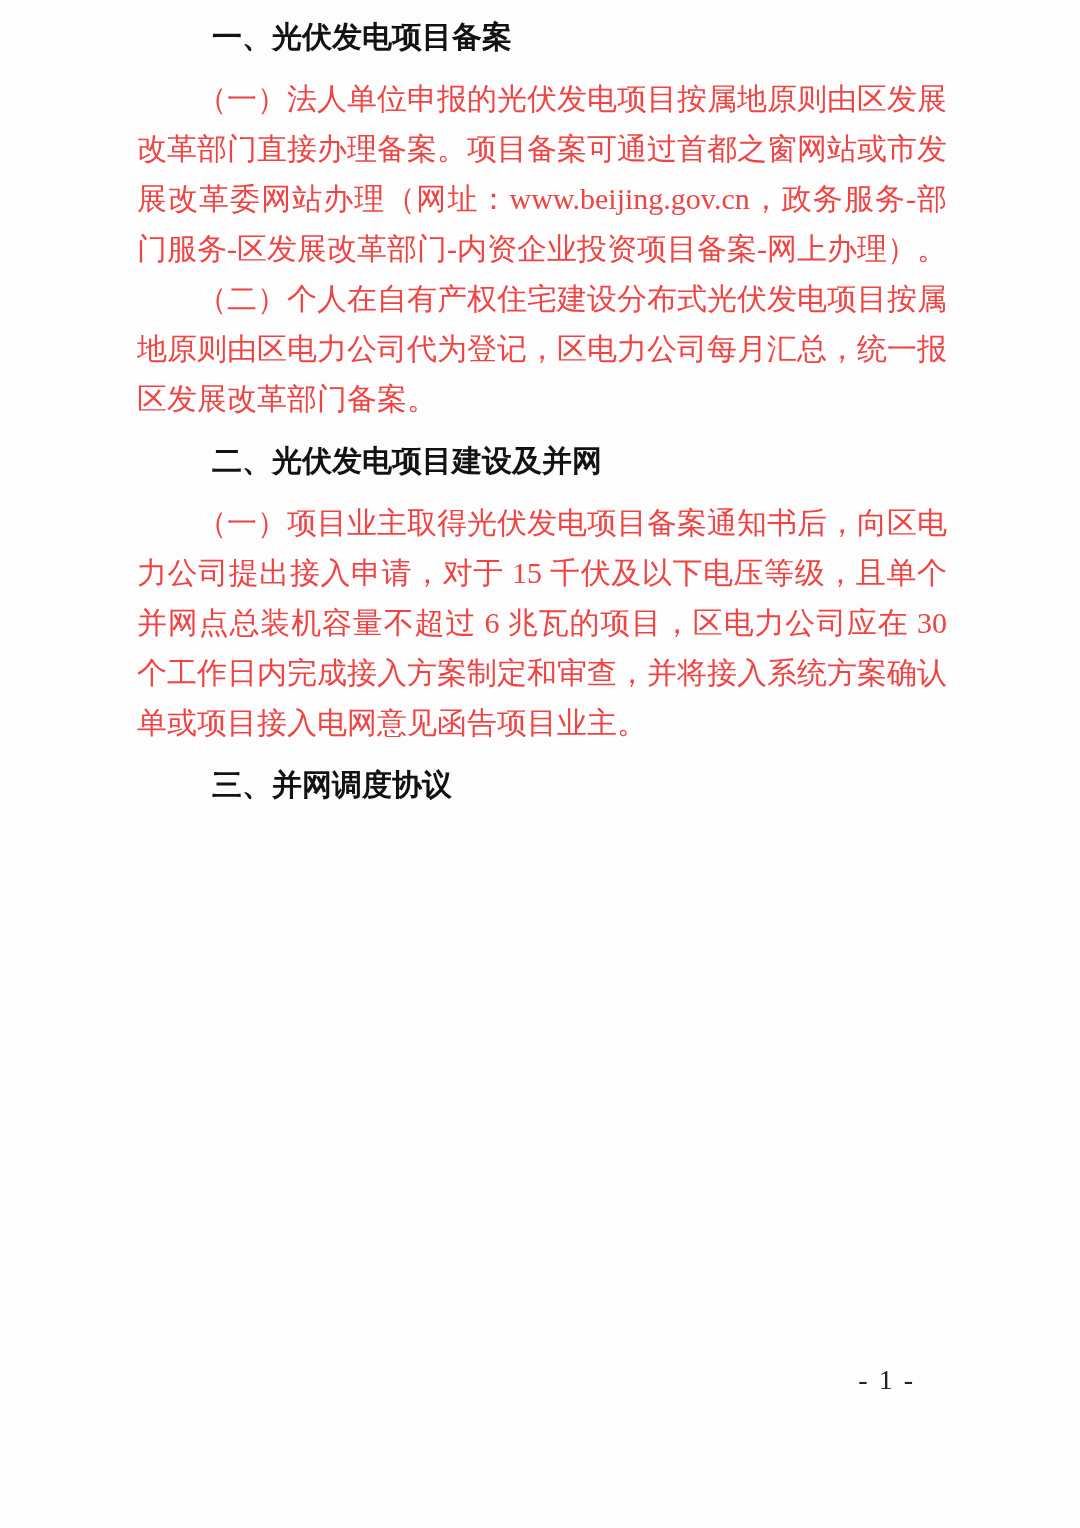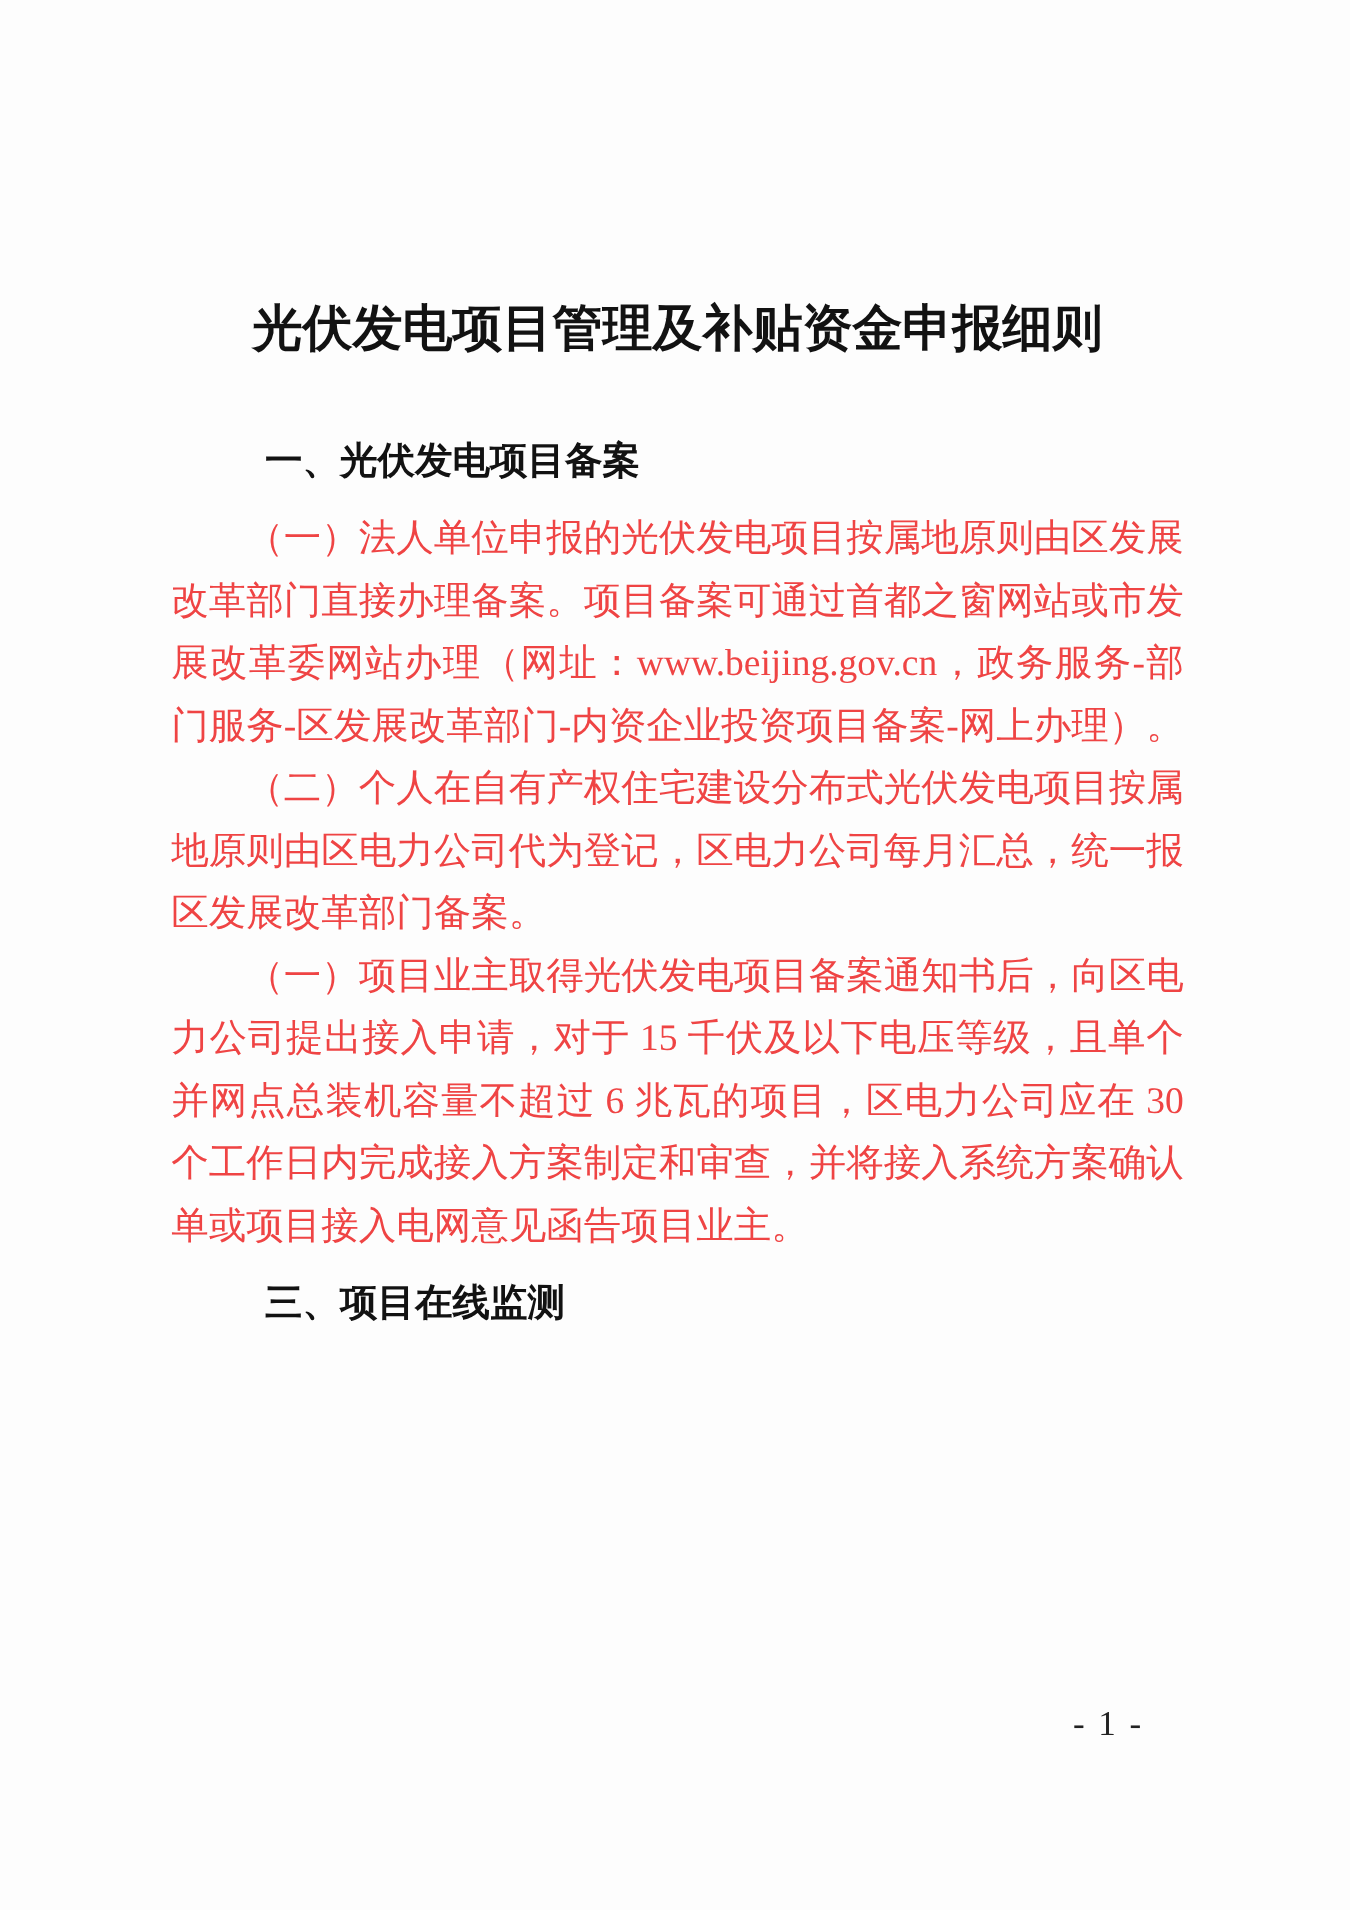--- a/index.html
+++ b/index.html
@@ -62,33 +62,33 @@
     line-height: 36px;
     color: #222222;
     letter-spacing: 2px;
   }
 </style>
 </head>
 <body>
 
 <div class="page">
 
-  <h1 class="title">光伏发电项目管理及补贴资金申报细则</h1>
 
   <div class="doc-body">
 
     <h2>一、光伏发电项目备案</h2>
 
     <p>（一）法人单位申报的光伏发电项目按属地原则由区发展改革部门直接办理备案。项目备案可通过首都之窗网站或市发展改革委网站办理（网址：www.beijing.gov.cn，政务服务-部门服务-区发展改革部门-内资企业投资项目备案-网上办理）。</p>
 
     <p>（二）个人在自有产权住宅建设分布式光伏发电项目按属地原则由区电力公司代为登记，区电力公司每月汇总，统一报区发展改革部门备案。</p>
 
+    <h2>二、光伏发电项目建设及并网</h2>
 
     <p>（一）项目业主取得光伏发电项目备案通知书后，向区电力公司提出接入申请，对于 15 千伏及以下电压等级，且单个并网点总装机容量不超过 6 兆瓦的项目，区电力公司应在 30 个工作日内完成接入方案制定和审查，并将接入系统方案确认单或项目接入电网意见函告项目业主。</p>
 
 
-    <h2>三、项目在线监测</h2>
+    <h2>三、并网调度协议</h2>
 
   </div>
 
   <div class="page-number">- 1 -</div>
 
 </div>
 
 </body></html>

